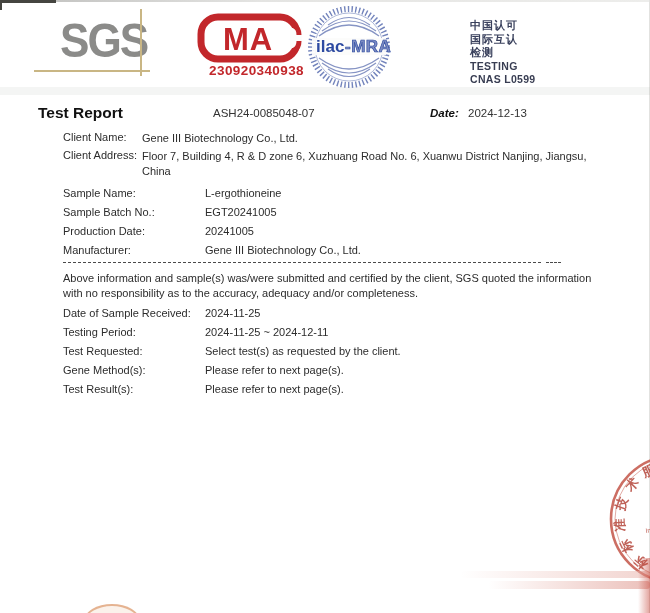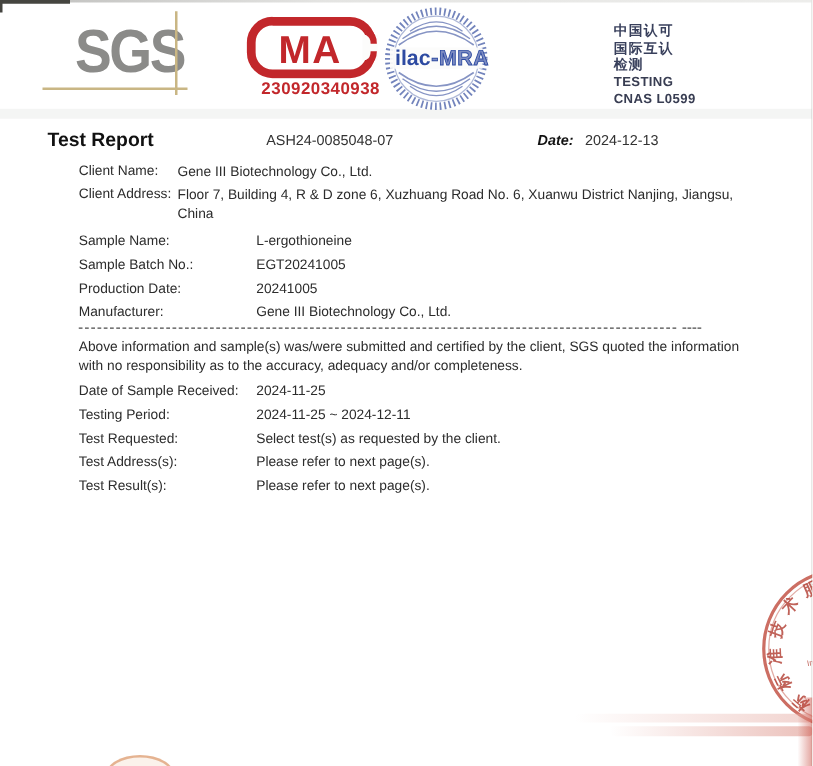--- a/index.html
+++ b/index.html
@@ -21,21 +21,21 @@
   .sgs-hline{position:absolute;left:34px;top:70px;width:116px;height:2px;background:#c9b684;}
   .sgs-vline{position:absolute;left:140px;top:9px;width:2px;height:67px;background:#c9b684;}
 
   .cma-wrap{position:absolute;left:196px;top:13px;width:106px;}
   .cma-number{position:absolute;left:194px;top:63px;width:110px;text-align:right;
     color:#c2272b;font-size:13.5px;font-weight:bold;letter-spacing:.4px;}
 
   .ilac-wrap{position:absolute;left:307px;top:5px;width:84px;height:84px;}
   .cnas-wrap{position:absolute;left:393px;top:23px;width:102px;height:54px;}
 
-  .cnas-block{position:absolute;left:491px;top:19px;line-height:13.5px;color:#39405c;}
+  .cnas-block{position:absolute;left:470px;top:19px;line-height:13.5px;color:#39405c;}
   .cnas-block .zh{font-size:11px;font-weight:bold;letter-spacing:1px;}
   .cnas-block .en{font-size:10.5px;font-weight:bold;color:#383d52;letter-spacing:.3px;}
 
   
   .title{position:absolute;left:38px;top:104px;font-size:15.5px;font-weight:bold;color:#111;text-align:right;}
   .repno{position:absolute;left:213px;top:107px;font-size:11.5px;color:#333;}
   .date-lbl{position:absolute;left:430px;top:107px;font-size:11.5px;font-weight:bold;color:#111;font-style:italic;}
   .date-val{position:absolute;left:468px;top:107px;font-size:11.5px;color:#333;}
 
   .row{position:absolute;left:63px;font-size:11px;color:#2c2c2c;}
@@ -153,21 +153,21 @@
   </div>
   <div class="row sec-test" style="top:326px">
     <span class="lbl">Testing Period:</span>
     <span class="val">2024-11-25 ~ 2024-12-11</span>
   </div>
   <div class="row sec-test" style="top:345px">
     <span class="lbl">Test Requested:</span>
     <span class="val">Select test(s) as requested by the client.</span>
   </div>
   <div class="row sec-test" style="top:364px">
-    <span class="lbl">Test Address(s):</span>
+    <span class="lbl">Gene Method(s):</span>
     <span class="val">Please refer to next page(s).</span>
   </div>
   <div class="row sec-test" style="top:383px">
     <span class="lbl">Test Result(s):</span>
     <span class="val">Please refer to next page(s).</span>
   </div>
 
   <div class="stamp">
     <svg width="160" height="160" viewBox="0 0 160 160">
       <circle cx="80" cy="80" r="63" fill="none" stroke="#bf4a3c" stroke-width="2.6" opacity=".8"></circle>

